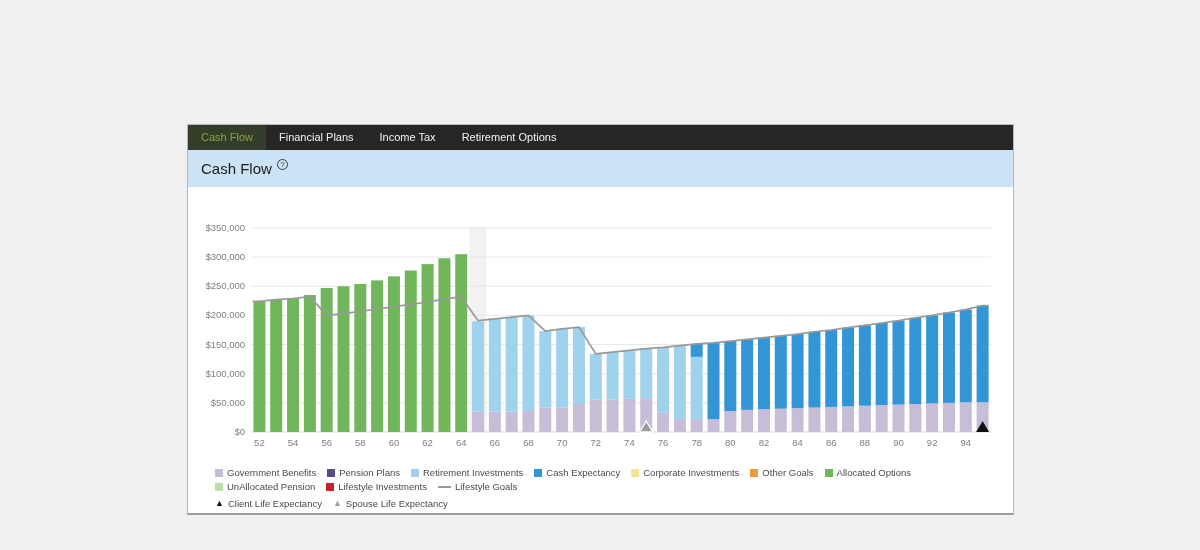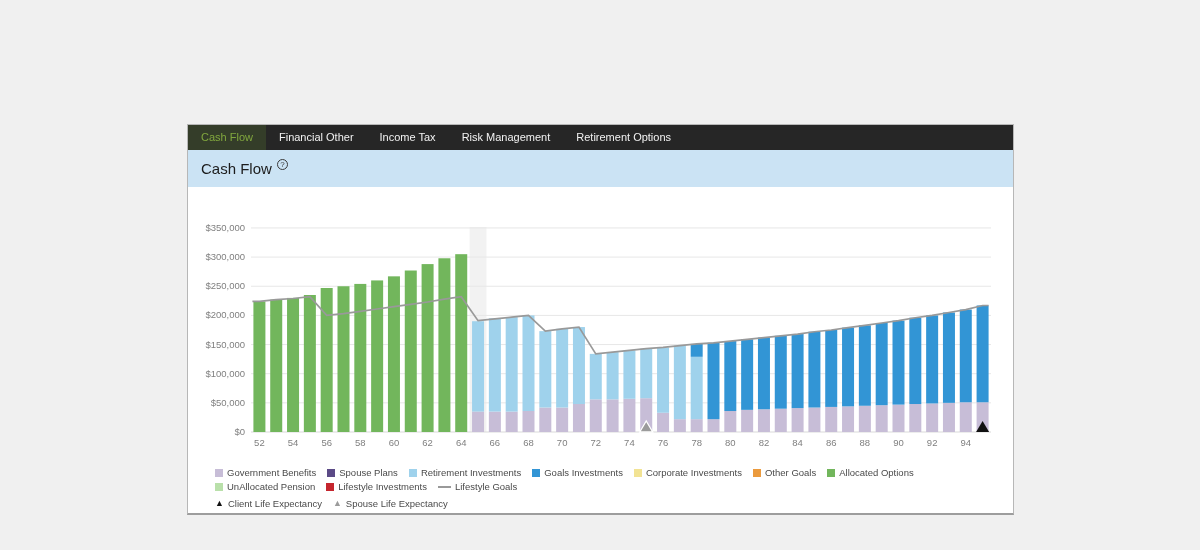--- a/index.html
+++ b/index.html
@@ -38,23 +38,22 @@
   .tri { font-size:9px; line-height:9px; }
   .flex-break { flex-basis:100%; height:0; }
 </style>
 </head>
 <body>
 
 <div class="page">
   <div class="panel">
     <div class="tab-bar">
         <div class="tab active">Cash Flow</div>
-        <div class="tab">Financial Other</div>
+        <div class="tab">Financial Plans</div>
         <div class="tab">Income Tax</div>
-        <div class="tab">Risk Management</div>
         <div class="tab">Retirement Options</div>
       </div>
     <div class="panel-header">
       <span>Cash Flow</span>
       <span class="help-icon">?</span>
     </div>
     <div class="chart-area">
       <svg width="825" height="268" viewBox="0 0 825 268">
           <rect x="281.6363636363636" y="38" width="16.818181818181817" height="205" fill="#f2f2f2"></rect>
           <line x1="63" y1="243" x2="803" y2="243" stroke="#d9d9d9" stroke-width="1"></line>
@@ -175,29 +174,29 @@
           <text x="744.1363636363636" y="257" text-anchor="middle">92</text>
           <text x="777.7727272727273" y="257" text-anchor="middle">94</text>
         </svg>
       <div class="chart-legend">
           <span class="legend-item">
             <span class="swatch" style="background: rgb(199, 189, 215);"></span>
             <span>Government Benefits</span>
           </span>
           <span class="legend-item">
             <span class="swatch" style="background: rgb(91, 74, 134);"></span>
-            <span>Spouse Plans</span>
+            <span>Pension Plans</span>
           </span>
           <span class="legend-item">
             <span class="swatch" style="background: rgb(159, 210, 236);"></span>
             <span>Retirement Investments</span>
           </span>
           <span class="legend-item">
             <span class="swatch" style="background: rgb(50, 149, 213);"></span>
-            <span>Goals Investments</span>
+            <span>Cash Expectancy</span>
           </span>
           <span class="legend-item">
             <span class="swatch" style="background: rgb(242, 227, 148);"></span>
             <span>Corporate Investments</span>
           </span>
           <span class="legend-item">
             <span class="swatch" style="background: rgb(235, 154, 61);"></span>
             <span>Other Goals</span>
           </span>
           <span class="legend-item">

